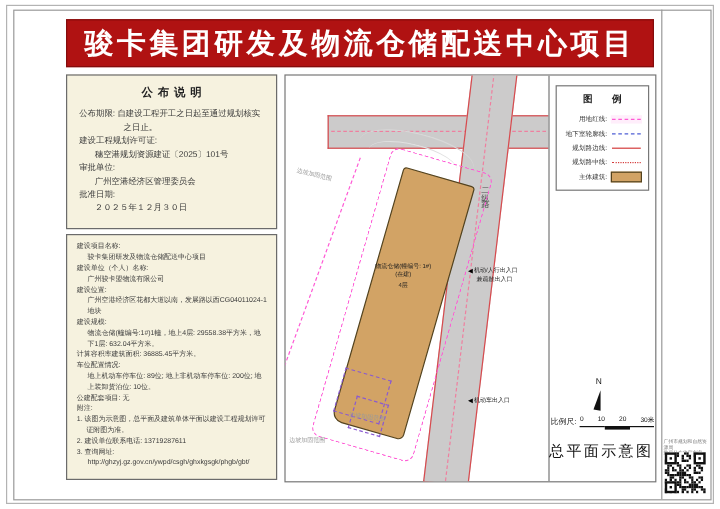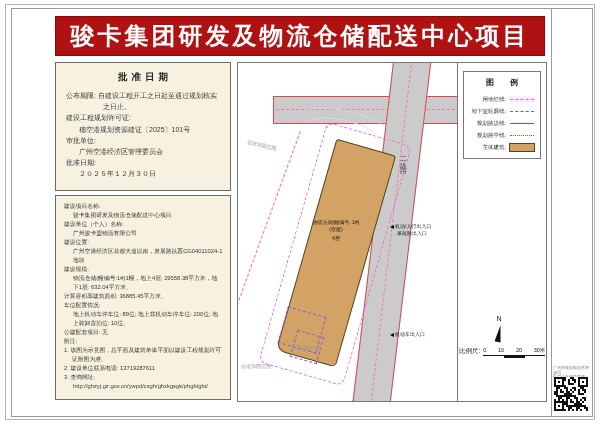--- a/index.html
+++ b/index.html
@@ -98,21 +98,21 @@
 </head>
 <body>
 
 <div class="abs frame-outer"></div>
 <div class="abs frame-inner"></div>
 <div class="abs margin-strip"></div>
 
 <div class="abs banner">骏卡集团研发及物流仓储配送中心项目</div>
 
 <div class="abs panel panel1">
-  <div class="panel-title">批准日期</div>
+  <div class="panel-title">公布说明</div>
   <div class="p1-rows">
     <div class="row hang">公布期限: 自建设工程开工之日起至通过规划核实之日止。</div>
     <div class="row">建设工程规划许可证:</div>
     <div class="row ind">穗空港规划资源建证〔2025〕101号</div>
     <div class="row">审批单位:</div>
     <div class="row ind">广州空港经济区管理委员会</div>
     <div class="row">批准日期:</div>
     <div class="row ind">２０２５年１２月３０日</div>
   </div>
 </div>
@@ -225,20 +225,21 @@
         <span>30米</span>
       </span>
       <span class="scale-bar">
         <span class="s1"></span>
           <span class="s2"></span>
           <span class="s3"></span>
       </span>
     </span>
   </div>
 
+  <div class="abs plan-caption">总平面示意图</div>
 </div>
 
 <div class="abs qr-caption">
   <div>广州市规划和自然资源局</div>
   <div>批后公布信息查询</div>
 </div>
 <div class="abs qr">
     <div style="background: rgb(17, 17, 17);"></div>
     <div style="background: rgb(17, 17, 17);"></div>
     <div style="background: rgb(255, 255, 255);"></div>

